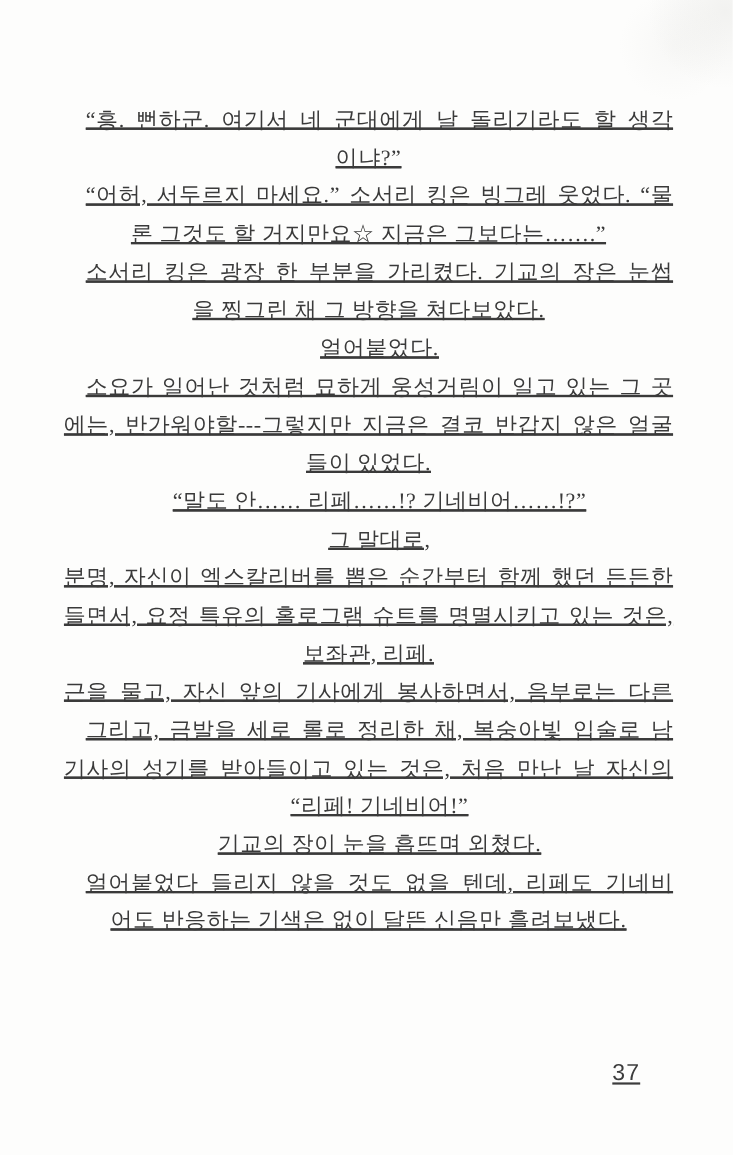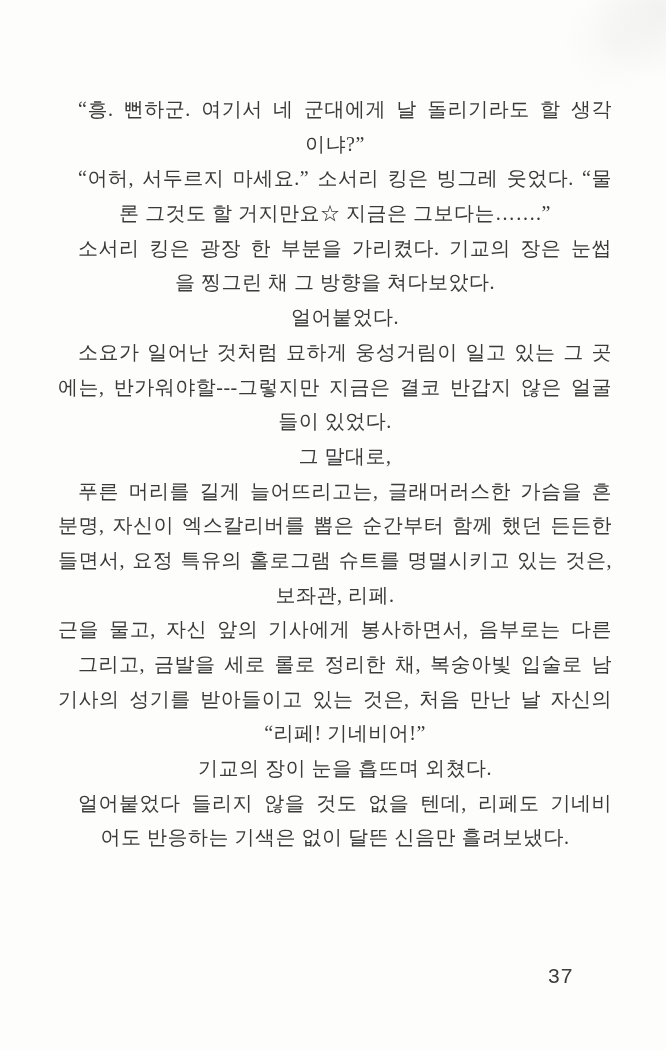--- a/index.html
+++ b/index.html
@@ -1,15 +1,15 @@
 <!DOCTYPE html>
 <html><head>
 <meta charset="utf-8">
 <style>
-  * { margin: 0; padding: 0; box-sizing: border-box; }
+  * { margin: 0; padding: 0; box-sizing: border-box; text-decoration: underline; }
   html, body { width: 666px; height: 1050px; }
   body {
     position: relative;
     width: 666px;
     height: 1050px;
     background-color: #fdfdfc;
     background-image:
       radial-gradient(circle at 99% 1%, rgba(190,190,185,0.18), rgba(190,190,185,0) 70px),
       radial-gradient(circle at 92% 4%, rgba(200,200,195,0.10), rgba(200,200,195,0) 50px);
     font-family: "Liberation Serif", "DejaVu Serif", serif;
@@ -37,43 +37,43 @@
     overflow: hidden;
   }
   .line.indent {
     text-indent: 1em;
   }
   .page-number {
     position: absolute;
     left: 548px;
     top: 964px;
     width: 34px;
-    text-align: left;
+    text-align: right;
     font-family: "Liberation Sans", "DejaVu Sans", sans-serif;
     font-size: 21px;
     color: #3c3c3c;
     letter-spacing: 1px;
   }
 </style>
 </head>
 <body>
 
 <div class="page-text">
   <div class="line indent just">“흥. 뻔하군. 여기서 네 군대에게 날 돌리기라도 할 생각</div>
   <div class="line">이냐?”</div>
   <div class="line indent just">“어허, 서두르지 마세요.” 소서리 킹은 빙그레 웃었다. “물</div>
   <div class="line">론 그것도 할 거지만요☆ 지금은 그보다는…….”</div>
   <div class="line indent just">소서리 킹은 광장 한 부분을 가리켰다. 기교의 장은 눈썹</div>
   <div class="line">을 찡그린 채 그 방향을 쳐다보았다.</div>
   <div class="line indent">얼어붙었다.</div>
   <div class="line indent just">소요가 일어난 것처럼 묘하게 웅성거림이 일고 있는 그 곳</div>
   <div class="line just">에는, 반가워야할---그렇지만 지금은 결코 반갑지 않은 얼굴</div>
   <div class="line">들이 있었다.</div>
+  <div class="line indent">“말도 안…… 리페……!? 기네비어……!?”</div>
   <div class="line indent">그 말대로,</div>
-  <div class="line indent just">푸른 머리를 길게 늘어뜨리고는, 글래머러스한 가슴을 흔</div>
   <div class="line just">분명, 자신이 엑스칼리버를 뽑은 순간부터 함께 했던 든든한</div>
   <div class="line just">들면서, 요정 특유의 홀로그램 슈트를 명멸시키고 있는 것은,</div>
   <div class="line">보좌관, 리페.</div>
   <div class="line just">근을 물고, 자신 앞의 기사에게 봉사하면서, 음부로는 다른</div>
   <div class="line indent just">그리고, 금발을 세로 롤로 정리한 채, 복숭아빛 입술로 남</div>
   <div class="line just">기사의 성기를 받아들이고 있는 것은, 처음 만난 날 자신의</div>
   <div class="line indent">“리페! 기네비어!”</div>
   <div class="line indent">기교의 장이 눈을 흡뜨며 외쳤다.</div>
   <div class="line indent just">얼어붙었다 들리지 않을 것도 없을 텐데, 리페도 기네비</div>
   <div class="line">어도 반응하는 기색은 없이 달뜬 신음만 흘려보냈다.</div>

